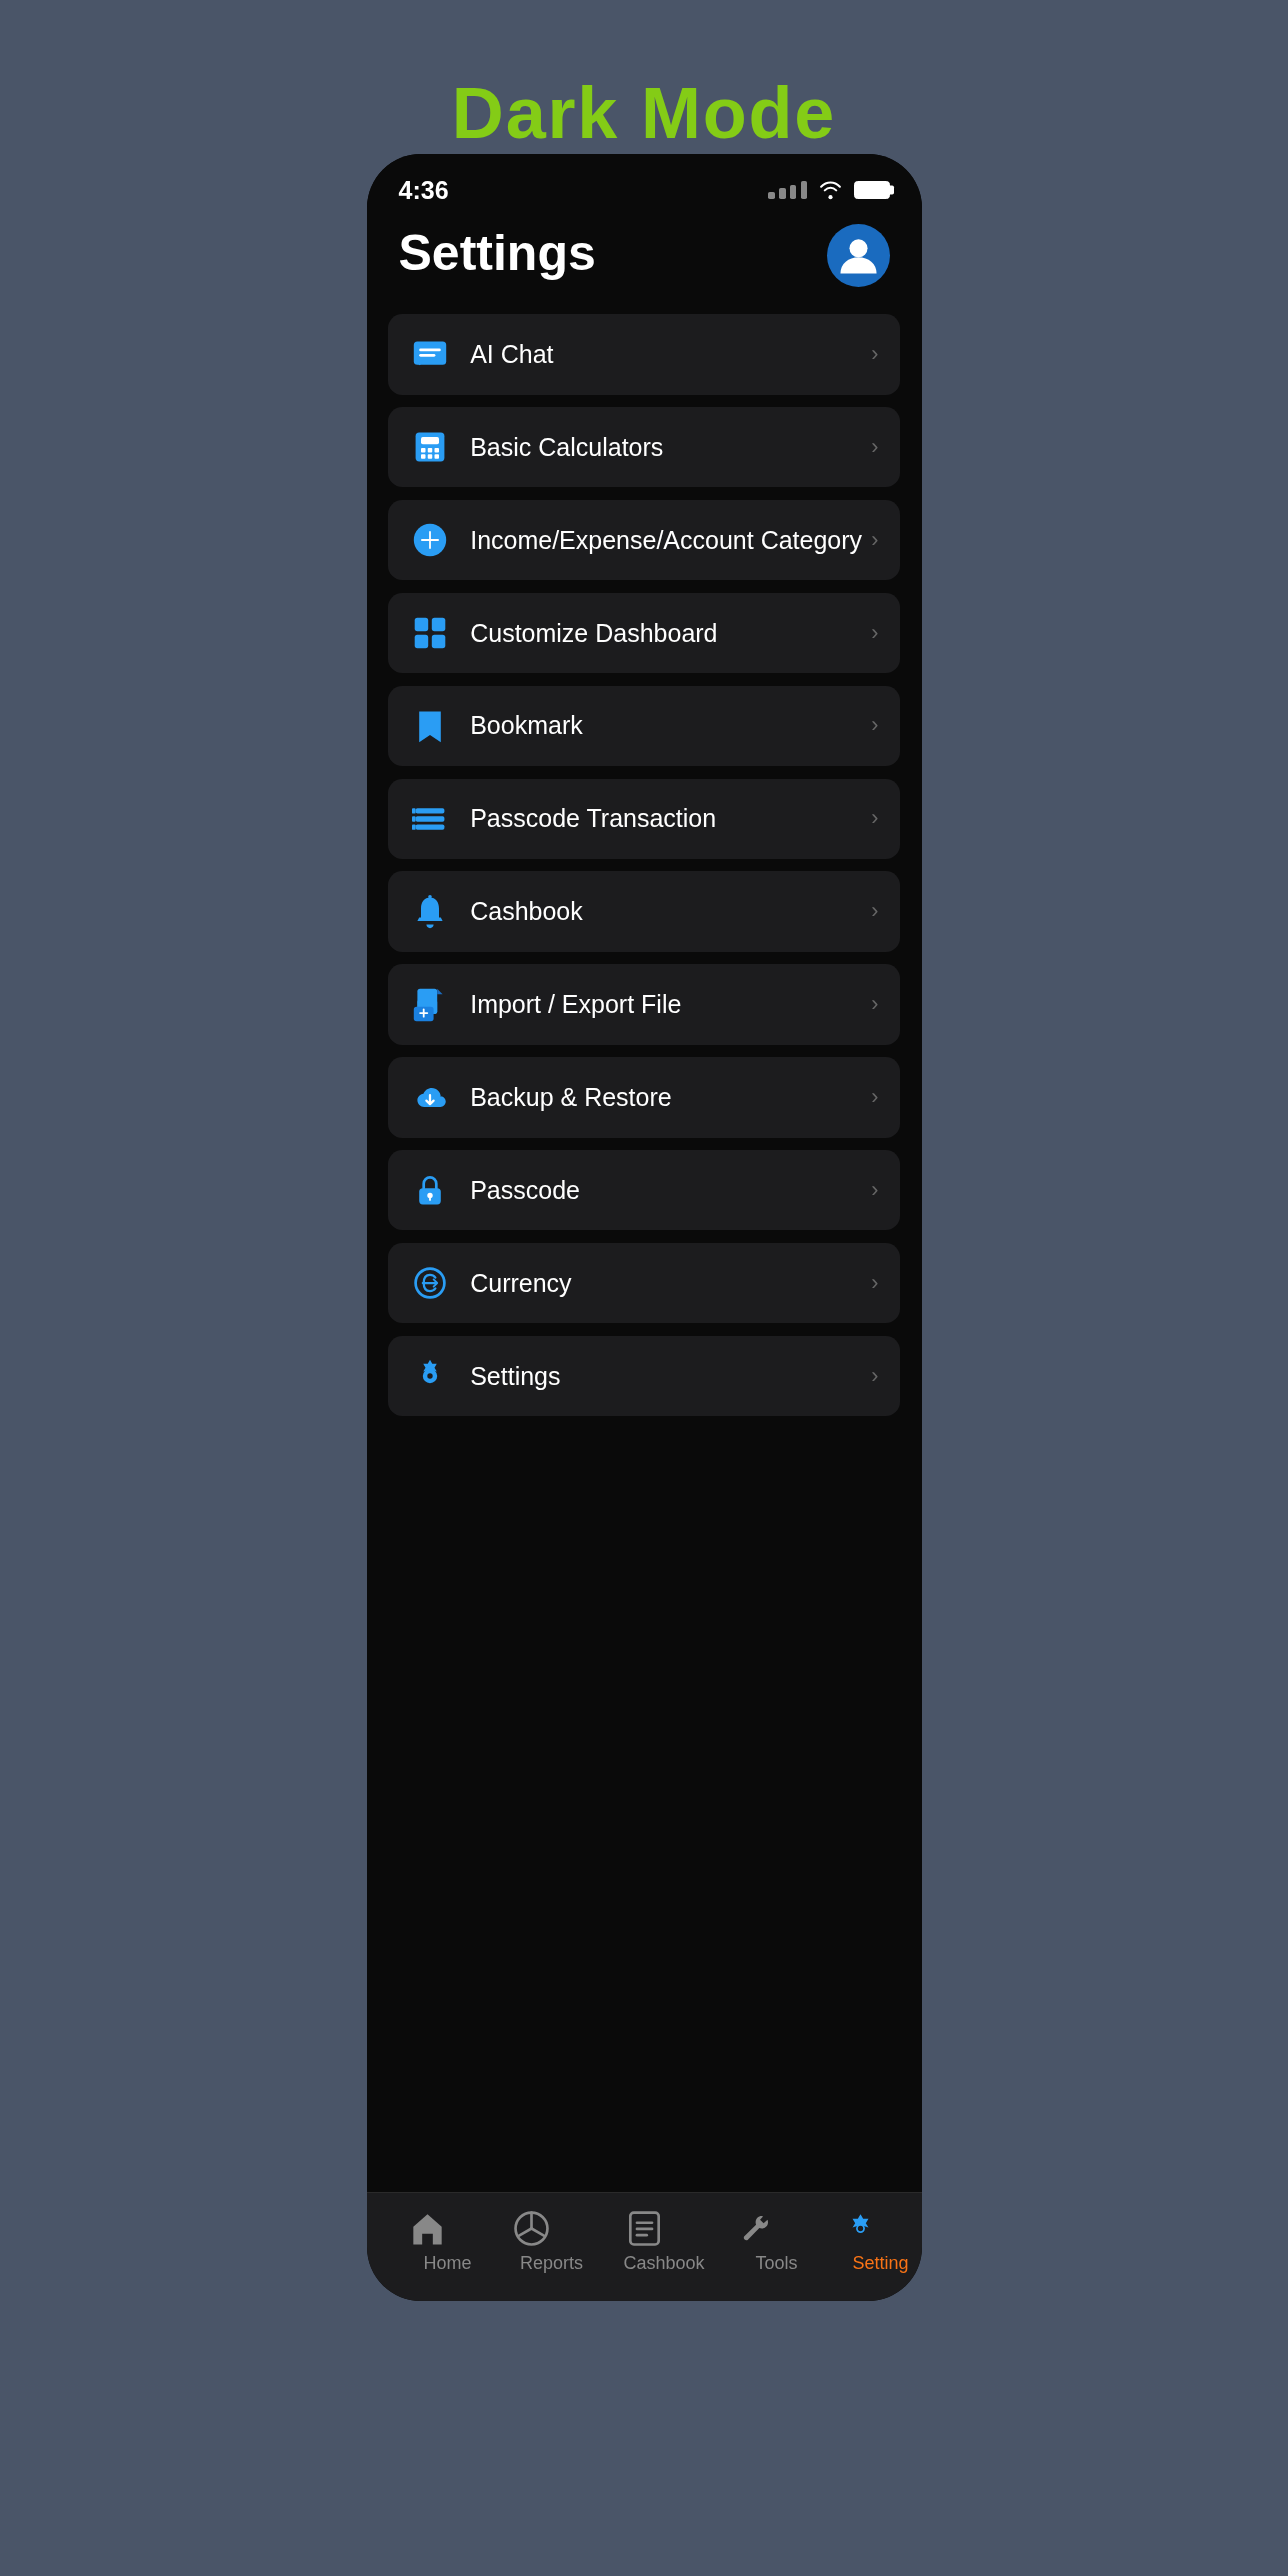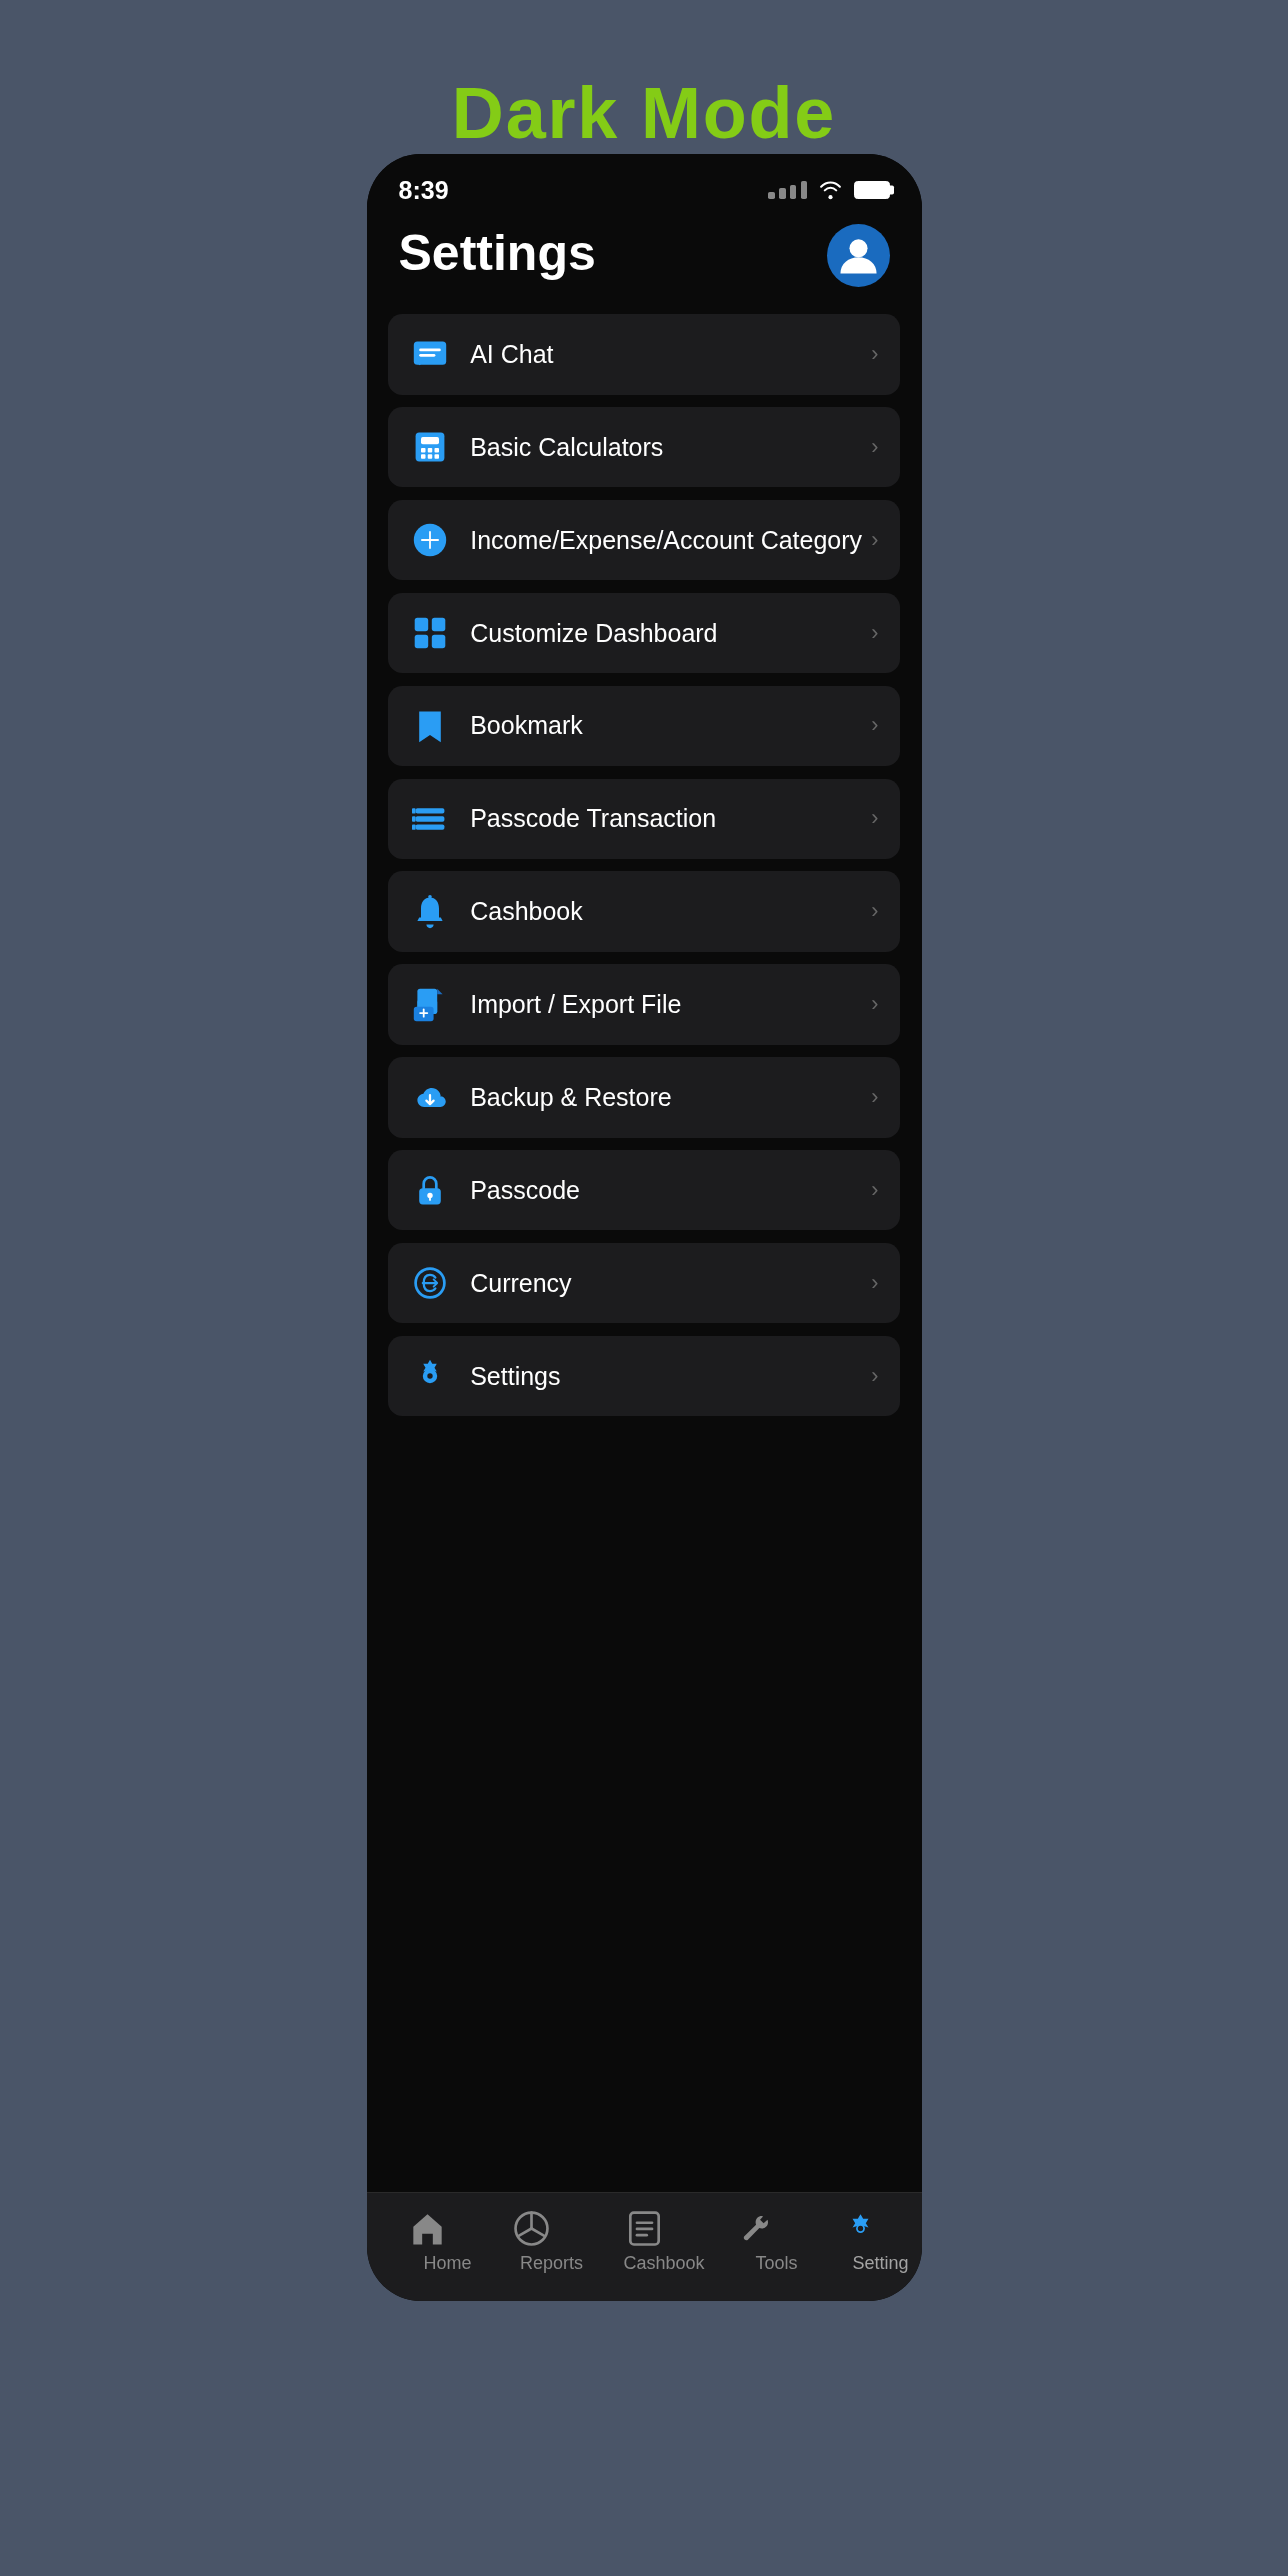--- a/index.html
+++ b/index.html
@@ -200,32 +200,32 @@
       height: 39px;
     }
 
     .nav-label {
       font-size: 18px;
       color: #888;
       margin-left: 40px;
     }
 
     .nav-label.active {
-      color: #a3a3a3;
+      color: #f97316;
     }
   </style>
 </head>
 <body>
 
 <span class="page-title">Dark Mode</span>
 
 <div class="phone-frame">
 
   <div class="status-bar">
-    <span class="status-time">8:39</span>
+    <span class="status-time">4:36</span>
     <div class="status-icons">
       <div class="signal-dots">
         <span></span>
           <span></span>
           <span></span>
           <span></span>
       </div>
       <svg class="wifi-icon" viewBox="0 0 24 18" fill="none">
         <path d="M12 14a2 2 0 110 4 2 2 0 010-4z" fill="white"></path>
         <path d="M6.5 9.5C8 8 10 7 12 7s4 1 5.5 2.5" stroke="white" stroke-width="2" fill="none" stroke-linecap="round"></path>

